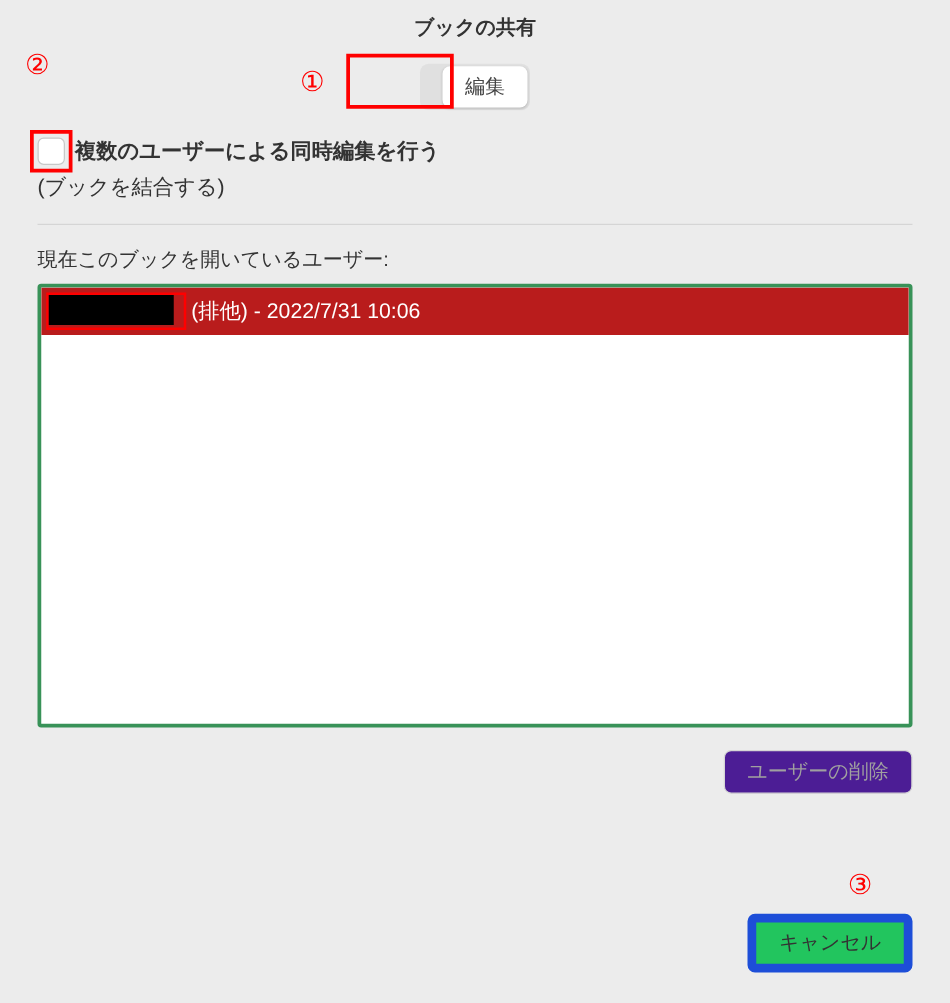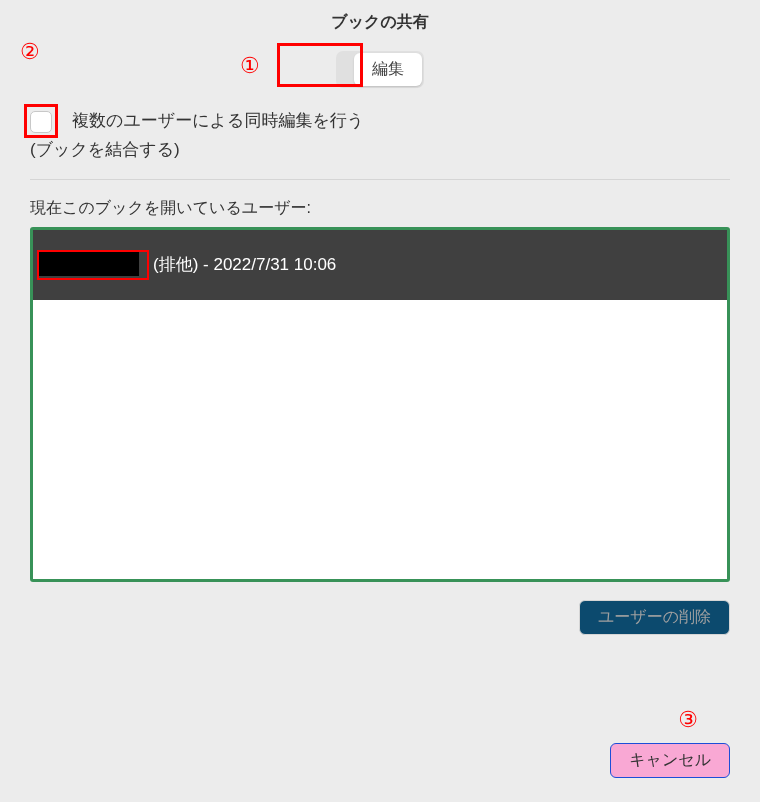--- a/index.html
+++ b/index.html
@@ -56,24 +56,25 @@
     }
     .tabs-group {
       background: #e0e0e0;
       border-radius: 7px;
       padding: 2px;
       display: flex;
       gap: 0;
     }
     .checkbox-row {
       display: flex;
-      align-items: center;
-      gap: 20px;
+      align-items: flex-start;
+      gap: 8px;
       margin: 10px 0 4px 0;
       position: relative;
+      font-weight: bold;
     }
     .checkbox {
       width: 22px;
       height: 22px;
       background: #fff;
       border: 1px solid #c8c8c8;
       border-radius: 5px;
       cursor: pointer;
       flex-shrink: 0;
       margin-top: 2px;
@@ -99,50 +100,50 @@
       margin-bottom: 8px;
     }
     .listbox {
       border: 3px solid #389258;
       border-radius: 3px;
       background: #fff;
       height: 355px;
       overflow: hidden;
     }
     .list-item {
-      background: #404040;
+      background: #b91c1c;
       color: #fff;
-      padding: 20px 8px;
+      padding: 4px 8px;
       font-size: 17px;
       display: flex;
       align-items: center;
     }
     .redacted {
       background: #000;
       width: 100px;
       height: 24px;
       display: inline-block;
       margin-right: 2px;
     }
     .below-list {
       display: flex;
       justify-content: flex-end;
       margin-top: 18px;
     }
     .btn {
       padding: 6px 18px;
       font-size: 16px;
       border-radius: 6px;
-      border: 1px solid #1d4ed8;
-      background: #f9a8d4;
+      border: 7px solid #1d4ed8;
+      background: #22c55e;
       cursor: pointer;
       color: #333;
     }
     .btn:disabled {
-      background: #0c4a6e;
+      background: #4c1d95;
       color: #a0a0a0;
       cursor: default;
       border: 1px solid #d5d5d5;
     }
     .footer {
       display: flex;
       justify-content: flex-end;
       gap: 14px;
       padding: 18px 30px 24px 0;
       align-items: center;

